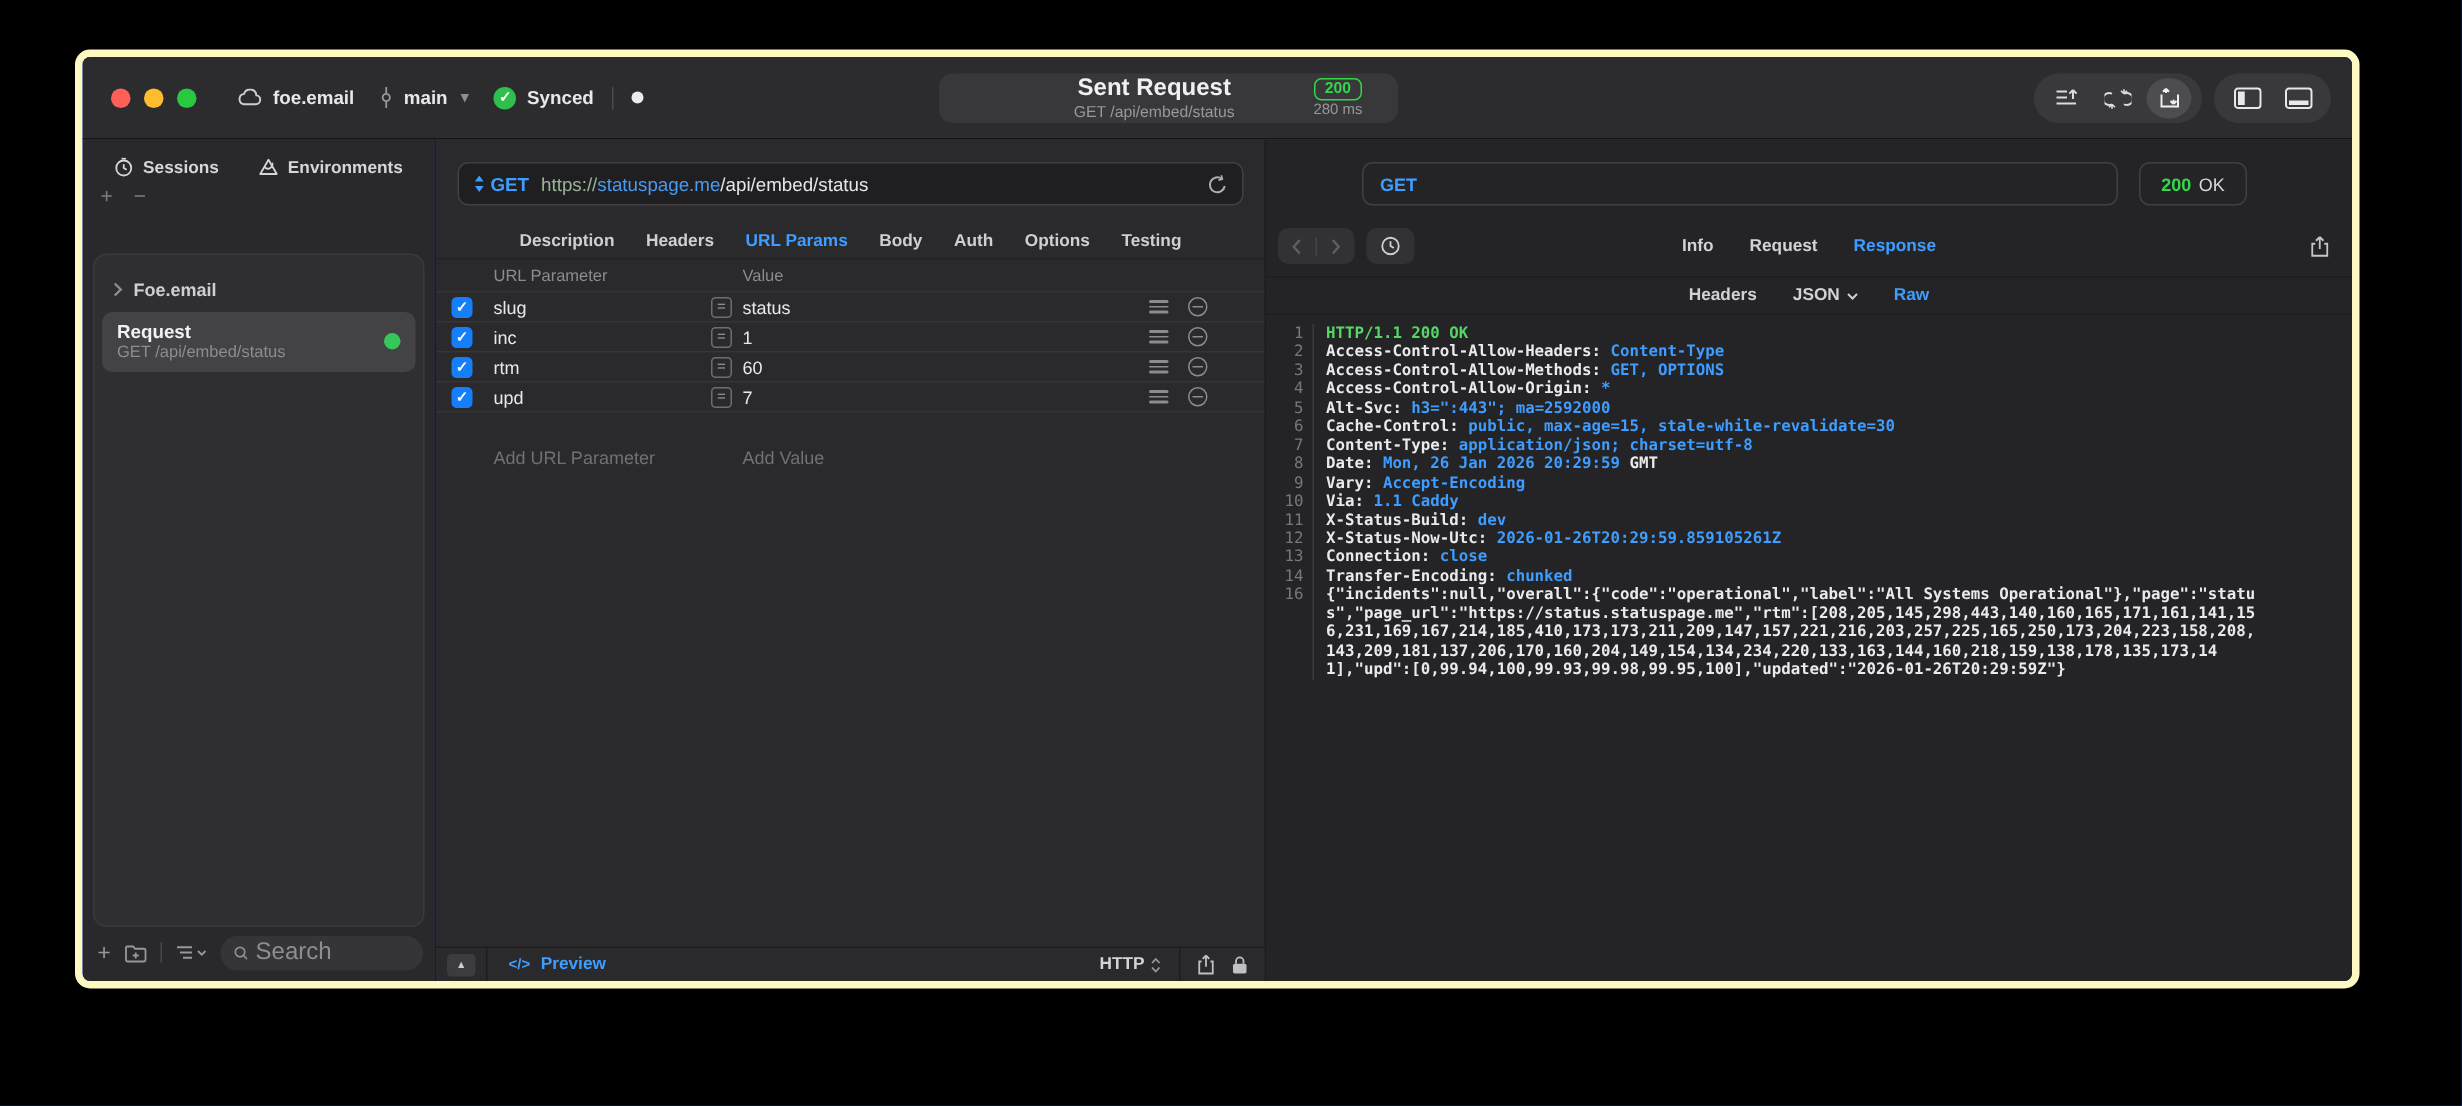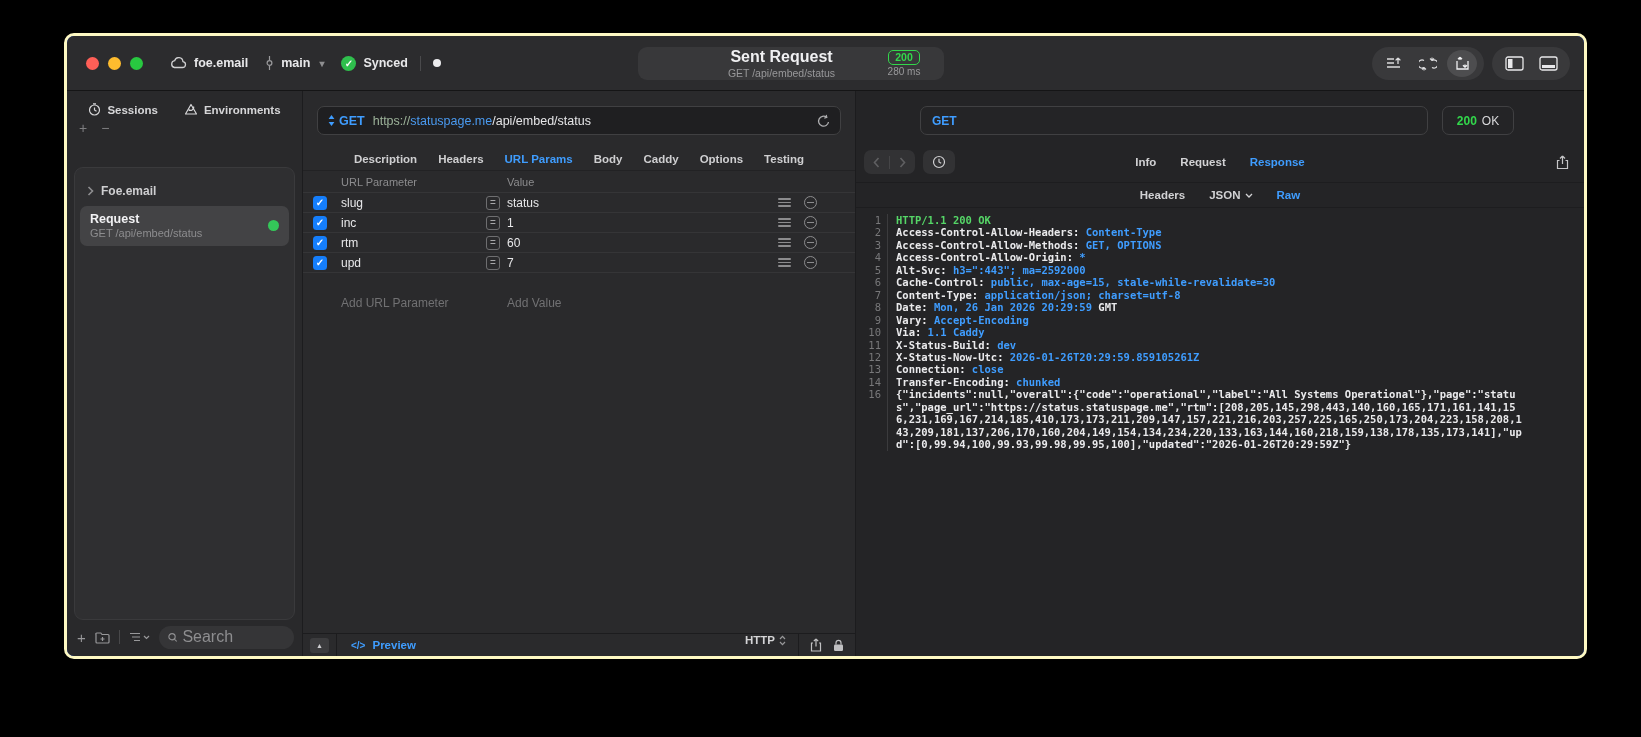--- a/index.html
+++ b/index.html
@@ -1,20 +1,20 @@
 <!DOCTYPE html>
 <html><head>
 <meta charset="utf-8">
 <style>
   * { margin:0; padding:0; box-sizing:border-box; }
   html,body { width:1641px; height:737px; background:#000; overflow:hidden;
     font-family:"Liberation Sans", sans-serif; -webkit-font-smoothing:antialiased; }
 
-  .window { position:absolute; left:64px; top:33px; width:1523px; height:626px;
-    background:#1d4ed8; border:3px solid #fef9c3; border-radius:10px; overflow:hidden;
+  .window { position:absolute; left:50px; top:33px; width:1523px; height:626px;
+    background:#1d4ed8; border:5px solid #fef9c3; border-radius:10px; overflow:hidden;
     box-shadow:0 24px 70px rgba(0,0,0,.65); }
 
   
   .titlebar { position:relative; height:55px; background:#2c2c2e; border-bottom:1px solid #151516;
     display:flex; align-items:center; color:#e8e8ea; }
   .lights { display:flex; gap:9px; margin-left:19px; }
   .light { width:13px; height:13px; border-radius:50%; }
   .light.r{background:#ff5f57}.light.y{background:#febc2e}.light.g{background:#28c840}
   .tb-group { display:flex; align-items:center; gap:7px; font-size:12.5px; font-weight:600; }
   .tb-sep { width:1px; height:15px; background:#4a4a4c; margin:0 12px; }
@@ -98,21 +98,21 @@
     display:flex; align-items:center; justify-content:center; }
   .minuscirc div { width:7px; height:1.5px; background:#8c8c8e; }
   .prow.addrow { border-bottom:0; color:#717173;margin-top:20px; }
   .prow.addrow .hv { padding-left:21px; }
   .mid-footer { position:absolute; left:0; right:0; bottom:0; height:23px; border-top:1px solid #1c1c1e;
     display:flex; align-items:center; background:#2a2a2c; color:#c6c6c8; font-size:11.5px; }
   .mf-collapse { width:19px; height:15px; background:#3c3c3e; border-radius:3px; margin:0 7px;
     display:flex; align-items:center; justify-content:center; color:#cfcfd1; font-size:7px; }
   .mf-sep { width:1px; height:23px; background:#1c1c1e; }
   .preview-grp { display:flex; align-items:center; gap:7px; color:#3f9dff; font-weight:600; margin-left:14px; }
-  .mf-right { margin-left:auto; display:flex; align-items:flex-start; height:100%; }
+  .mf-right { margin-left:auto; display:flex; align-items:center; height:100%; }
   .http-grp { display:flex; align-items:center; gap:4px; color:#d4d4d6; font-weight:600; padding:0 12px; }
   .mf-ic { padding:0 11px; color:#c0c0c2; display:flex; align-items:center; height:100%; }
 
   
   .r-urlrow { margin:15px 70px 0 64px; display:flex; gap:14px; height:29px; }
   .r-pill { flex:1; border:1px solid #404042; border-radius:7px; display:flex; align-items:center;
     padding:0 11px; font-size:12px; white-space:nowrap; overflow:hidden; }
   .r-pill .m { color:#3f9dff; font-weight:700; margin-right:7px; }
   .r-pill .u { color:#3f9dff; }
   .r-status { width:72px; border:1px solid #404042; border-radius:7px; display:flex;
@@ -318,21 +318,21 @@
               <path d="M9.2.8l.7 2.6-2.6.7" stroke-width="1.1"></path>
           </svg>
           </span>
       </div>
 
       <div class="mid-tabs">
         <span class="tab">Description</span>
         <span class="tab">Headers</span>
         <span class="tab active">URL Params</span>
         <span class="tab">Body</span>
-        <span class="tab">Caddy</span>
+        <span class="tab">Auth</span>
         <span class="tab">Options</span>
         <span class="tab">Testing</span>
       </div>
 
       <div class="ptable">
         <div class="prow header">
           <span></span>
           <span>URL Parameter</span>
           <span class="hv">Value</span>
           <span></span>

